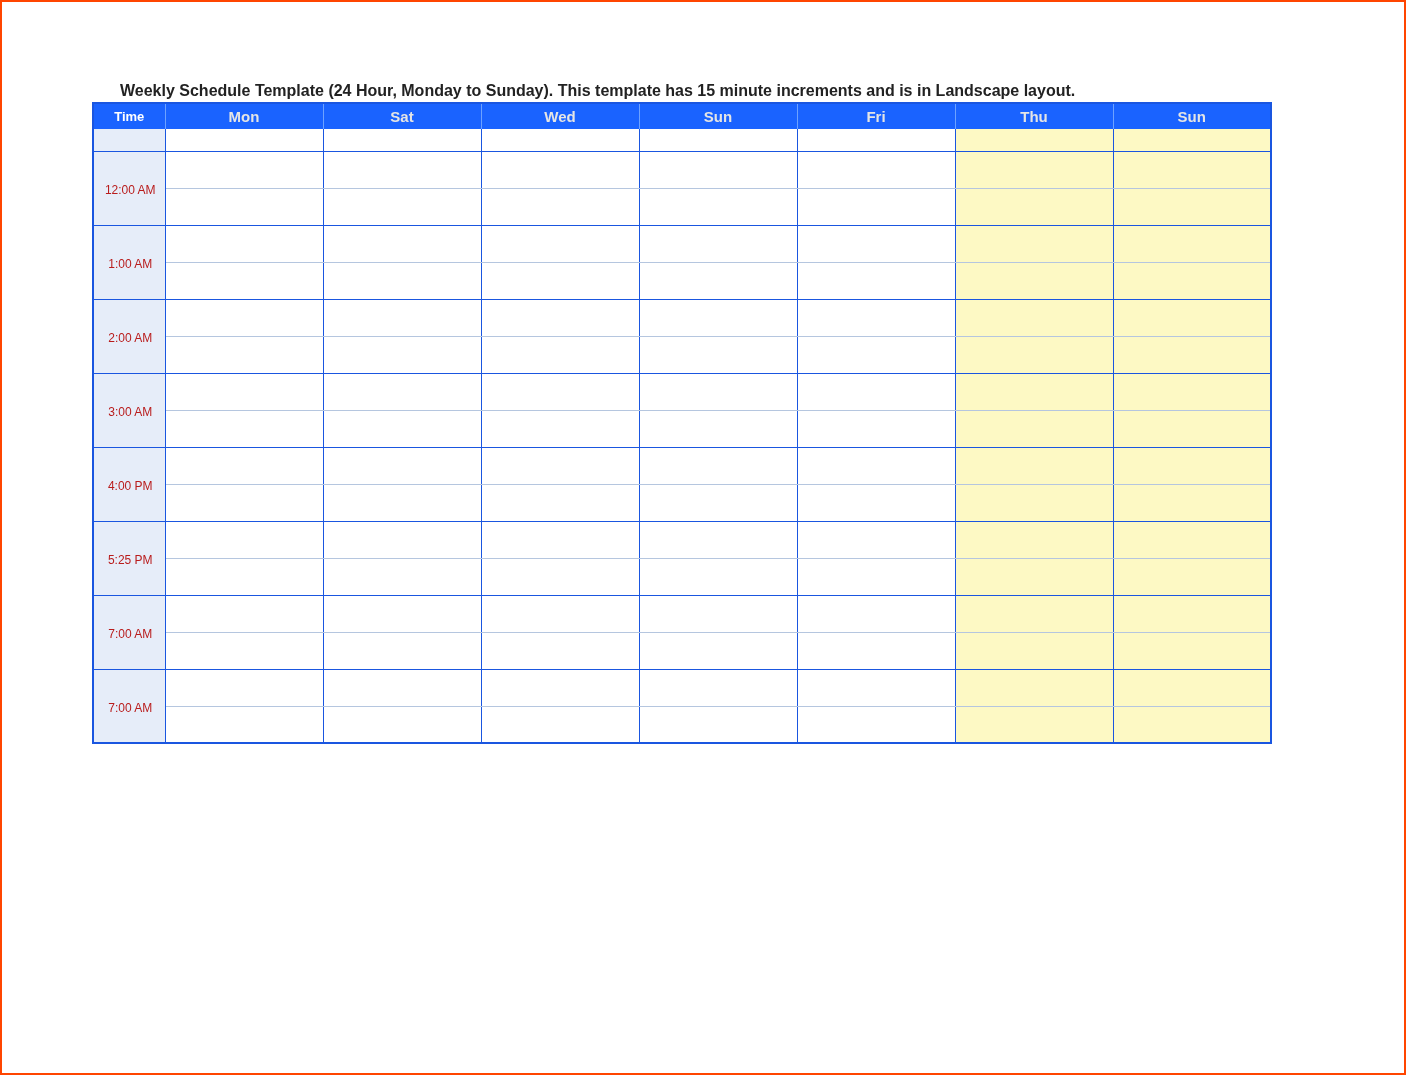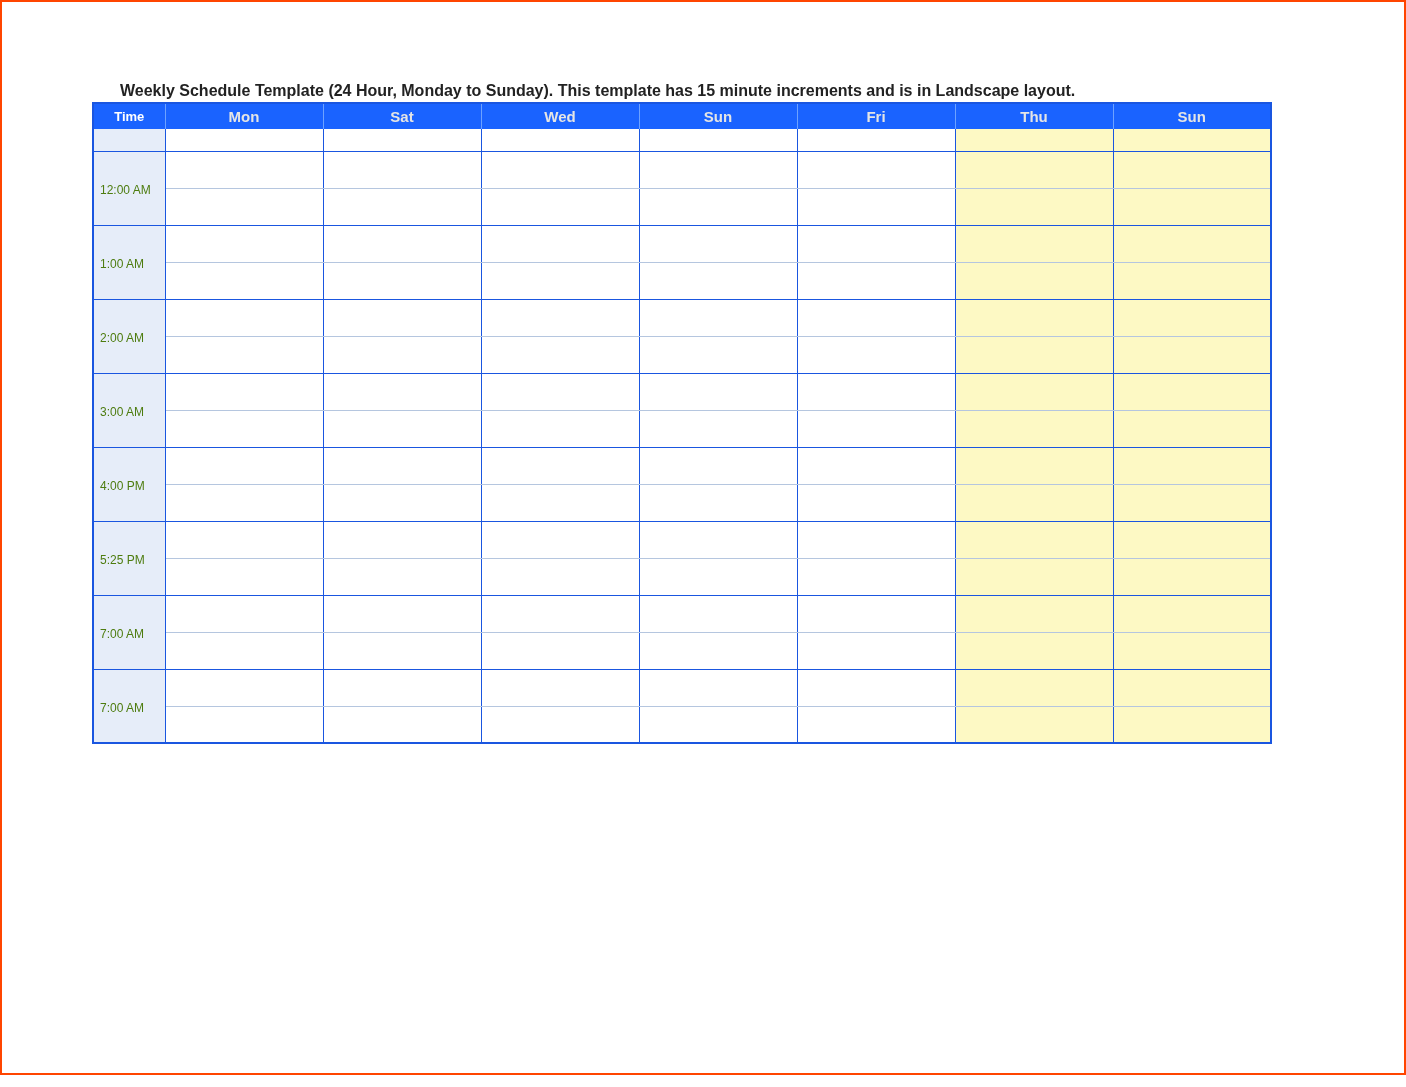--- a/index.html
+++ b/index.html
@@ -91,23 +91,23 @@
     border-bottom:1px solid var(--grid-blue);
   }
   td.time-cell.spacer{
     height:22px;
     background:var(--time-col);
     border-bottom:1px solid var(--grid-blue);
   }
   td.time-cell .time-label{
     display:block;
     padding:4px 4px 0 6px;
-    color:#4d7c0f;
+    color:#b91c1c;
     font-size:12px;
-    text-align:left;
+    text-align:center;
   }
   td.slot{
     height:37px;
     background:#fff;
     border-right:1px solid var(--grid-blue);
     border-bottom:1px solid var(--grid-light);
   }
   td.slot.weekend{ background:var(--weekend); }
   td.slot.bottom-of-hour{ border-bottom:1px solid var(--grid-blue); }
   td.slot:last-child{ border-right:none; }

